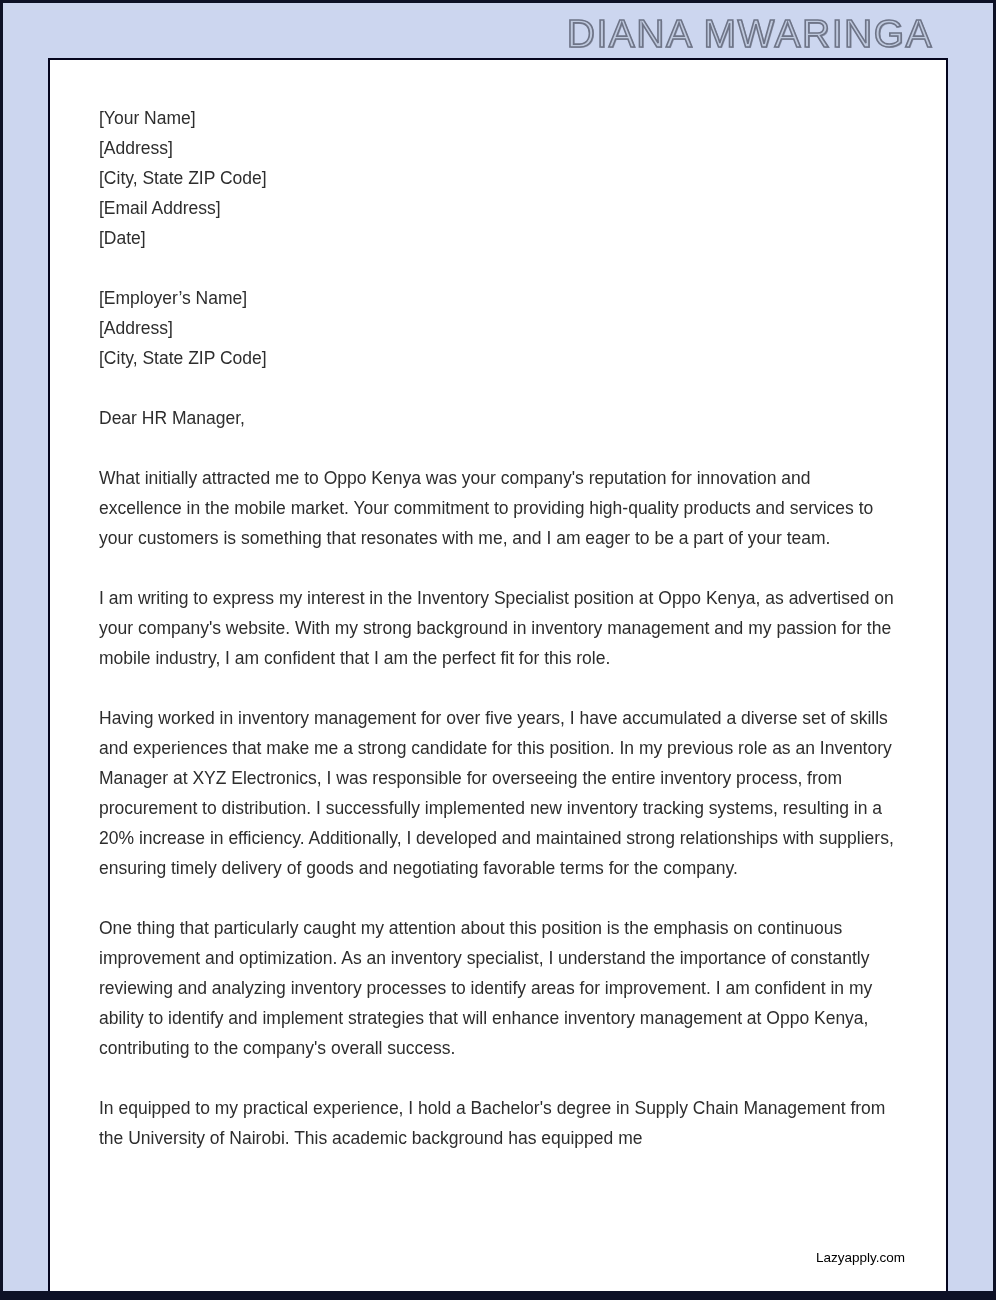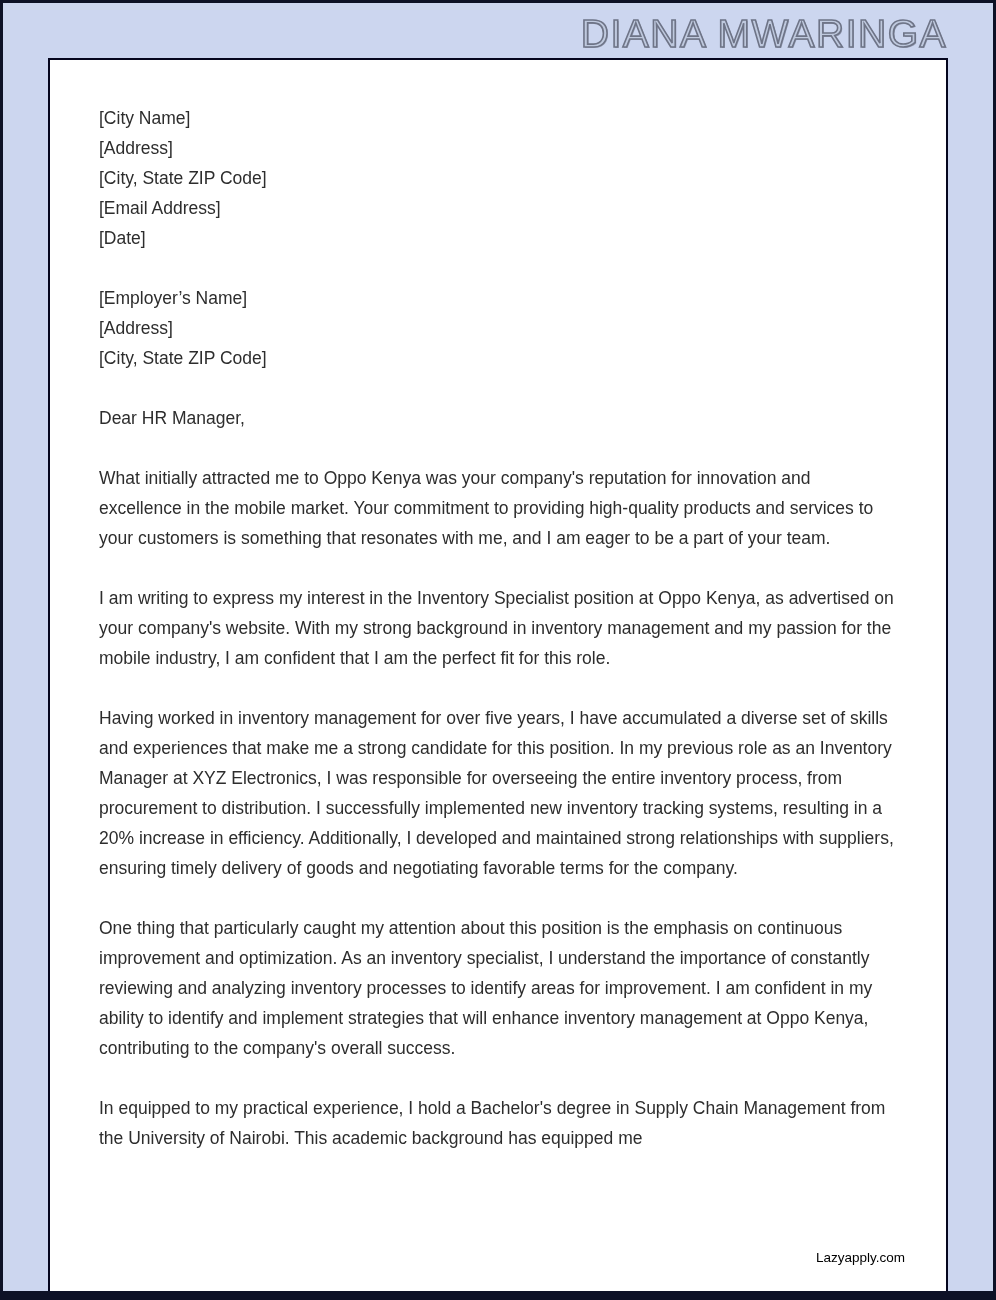--- a/index.html
+++ b/index.html
@@ -19,21 +19,21 @@
     height: 1300px;
     box-sizing: border-box;
     background: #ccd6ef;
     border: 3px solid #0d1126;
     border-bottom-width: 9px;
     overflow: hidden;
   }
   .brand {
     position: absolute;
     top: 10px;
-    right: 46px;
+    right: 60px;
     font-size: 39px;
     line-height: 42px;
     font-weight: 500;
     letter-spacing: 1.5px;
     color: #bfc9de;
     -webkit-text-stroke: 1.6px #6e7487;
     text-shadow: 1px 1px 0 #9aa2b8;
     white-space: nowrap;
   }
   .page {
@@ -73,21 +73,21 @@
 </head>
 <body>
 
 <div class="canvas">
 
   <div class="brand">DIANA MWARINGA</div>
 
   <div class="page">
 
     <div class="block">
-      <div class="line">[City Name]</div>
+      <div class="line">[Your Name]</div>
       <div class="line">[Address]</div>
       <div class="line">[City, State ZIP Code]</div>
       <div class="line">[Email Address]</div>
       <div class="line">[Date]</div>
     </div>
 
     <div class="block">
       <div class="line">[Employer’s Name]</div>
       <div class="line">[Address]</div>
       <div class="line">[City, State ZIP Code]</div>

